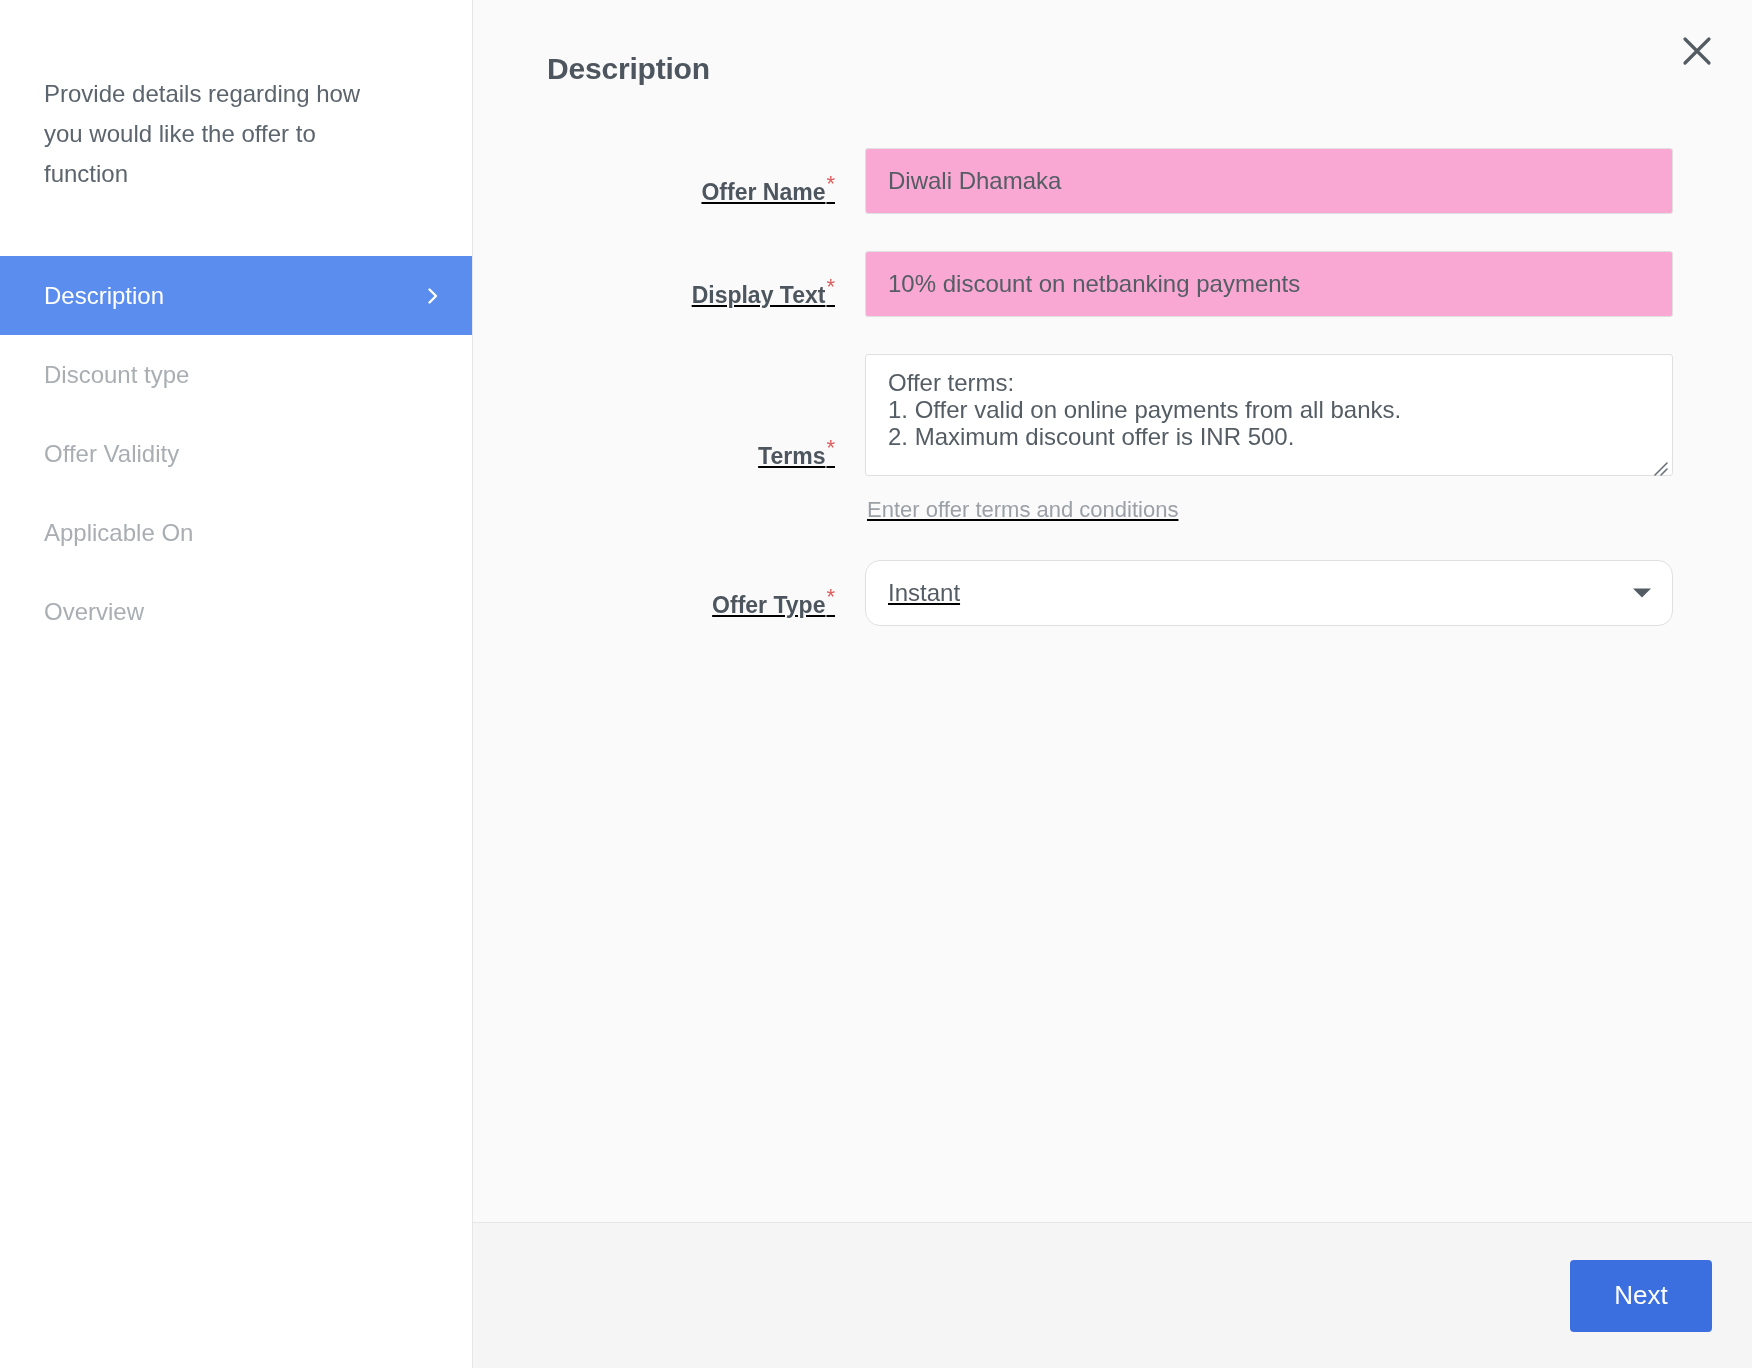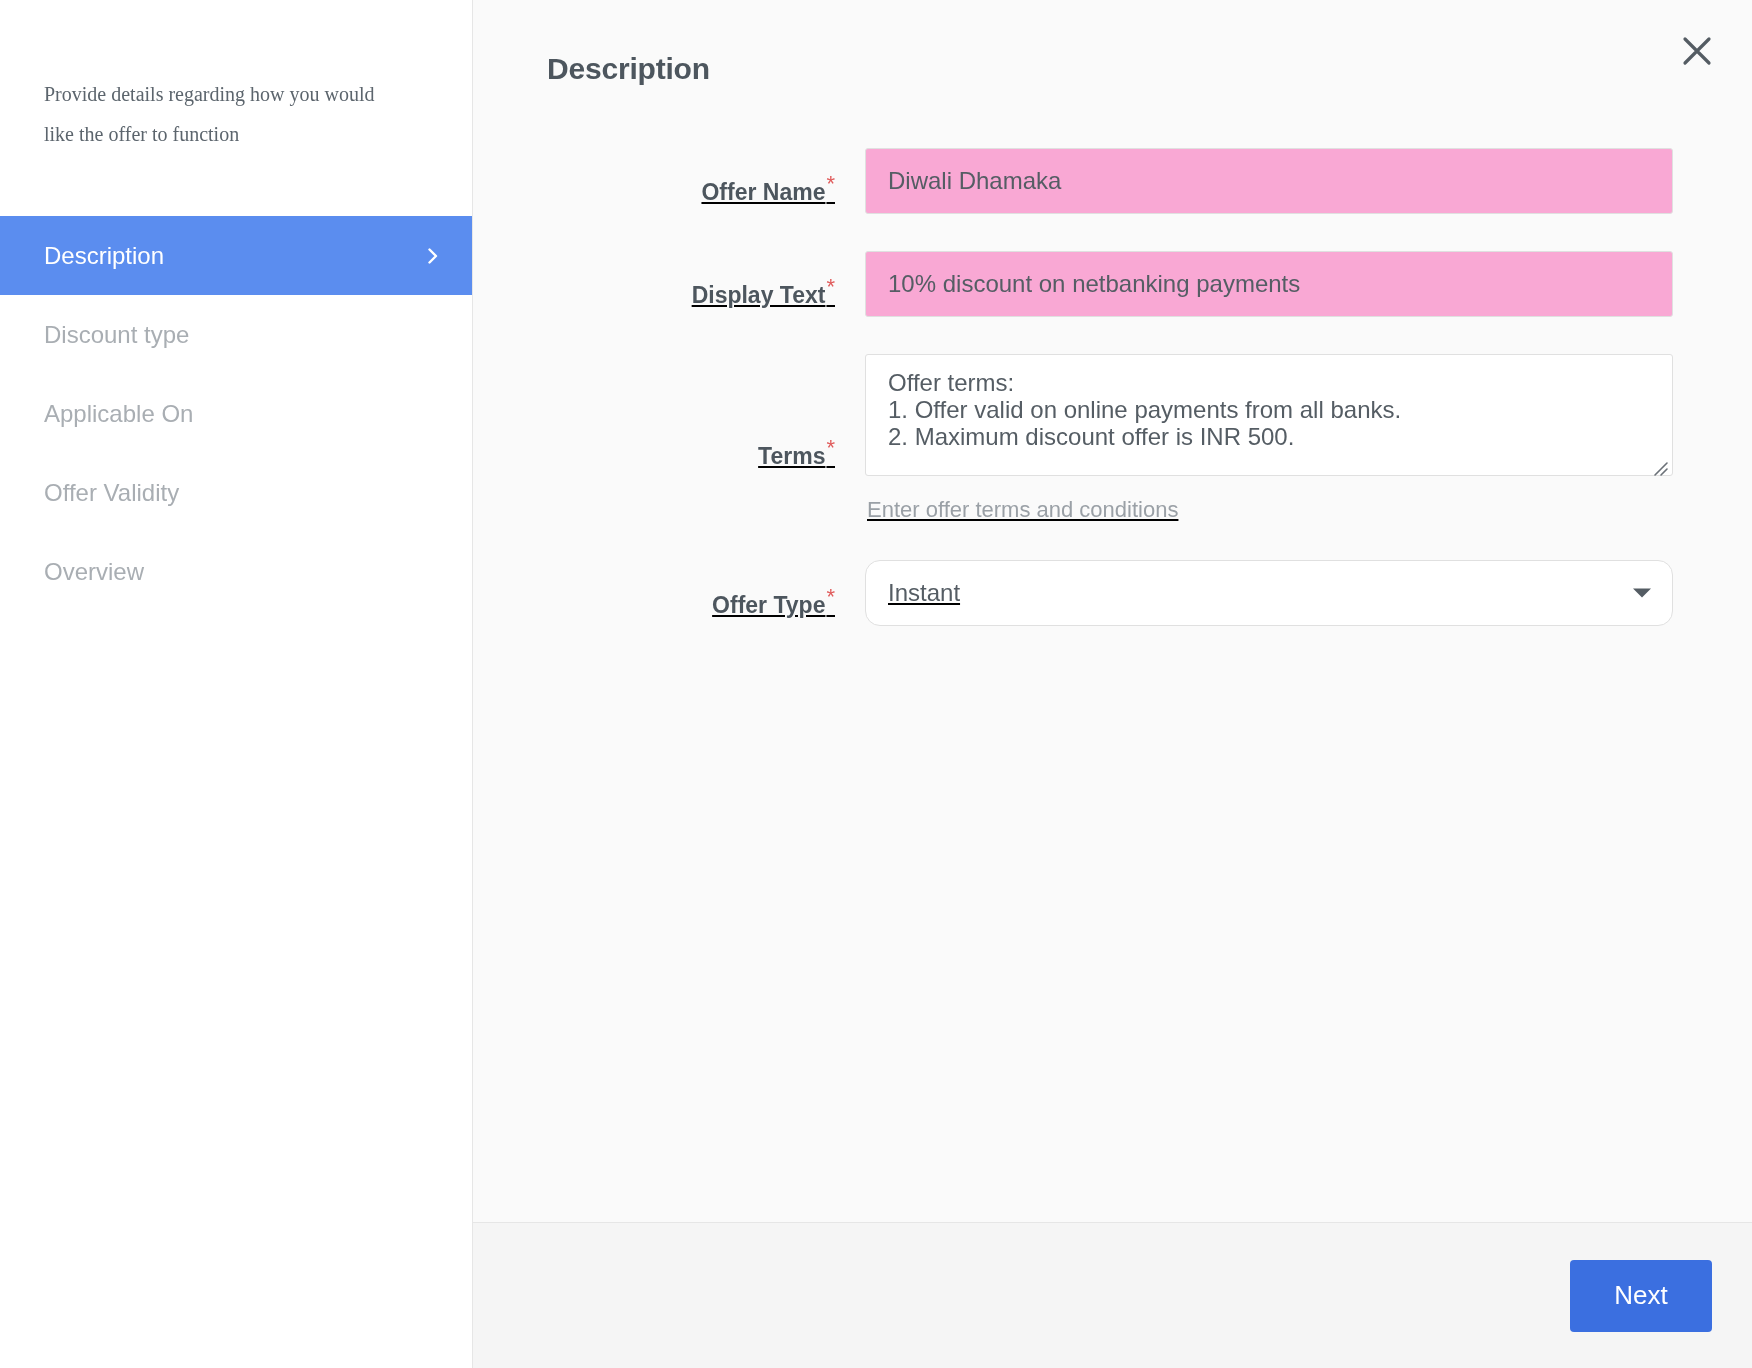--- a/index.html
+++ b/index.html
@@ -33,27 +33,26 @@
   .sidebar-title {
     font-size: 33px;
     font-weight: bold;
     color: #545c63;
     padding: 0 44px;
     margin-top: 6px;
     letter-spacing: -0.2px;
   }
 
   .sidebar-subtitle {
-    font-size: 20px;
+    font-size: 24px;
     line-height: 40px;
     color: #5c656d;
     padding: 0 44px;
     margin-top: 34px;
     max-width: 420px;
-    font-family: Liberation Serif, serif;
   }
 
   .sidebar-nav {
     margin-top: 62px;
     list-style: none;
   }
 
   .nav-item {
     display: flex;
     align-items: center;
@@ -281,25 +280,25 @@
             <path d="M7.5 4.5 L14 11 L7.5 17.5" fill="none" stroke="#ffffff" stroke-width="2.4" stroke-linecap="round" stroke-linejoin="round"></path>
           </svg>
         </span>
       </div>
 
       <div class="nav-item">
         <span>Discount type</span>
       </div>
 
       <div class="nav-item">
+        <span>Offer Validity</span>
+      </div>
+
+      <div class="nav-item">
         <span>Applicable On</span>
-      </div>
-
-      <div class="nav-item">
-        <span>Offer Validity</span>
       </div>
 
       <div class="nav-item">
         <span>Overview</span>
       </div>
     </nav>
   </aside>
 
   <section class="content">
 

